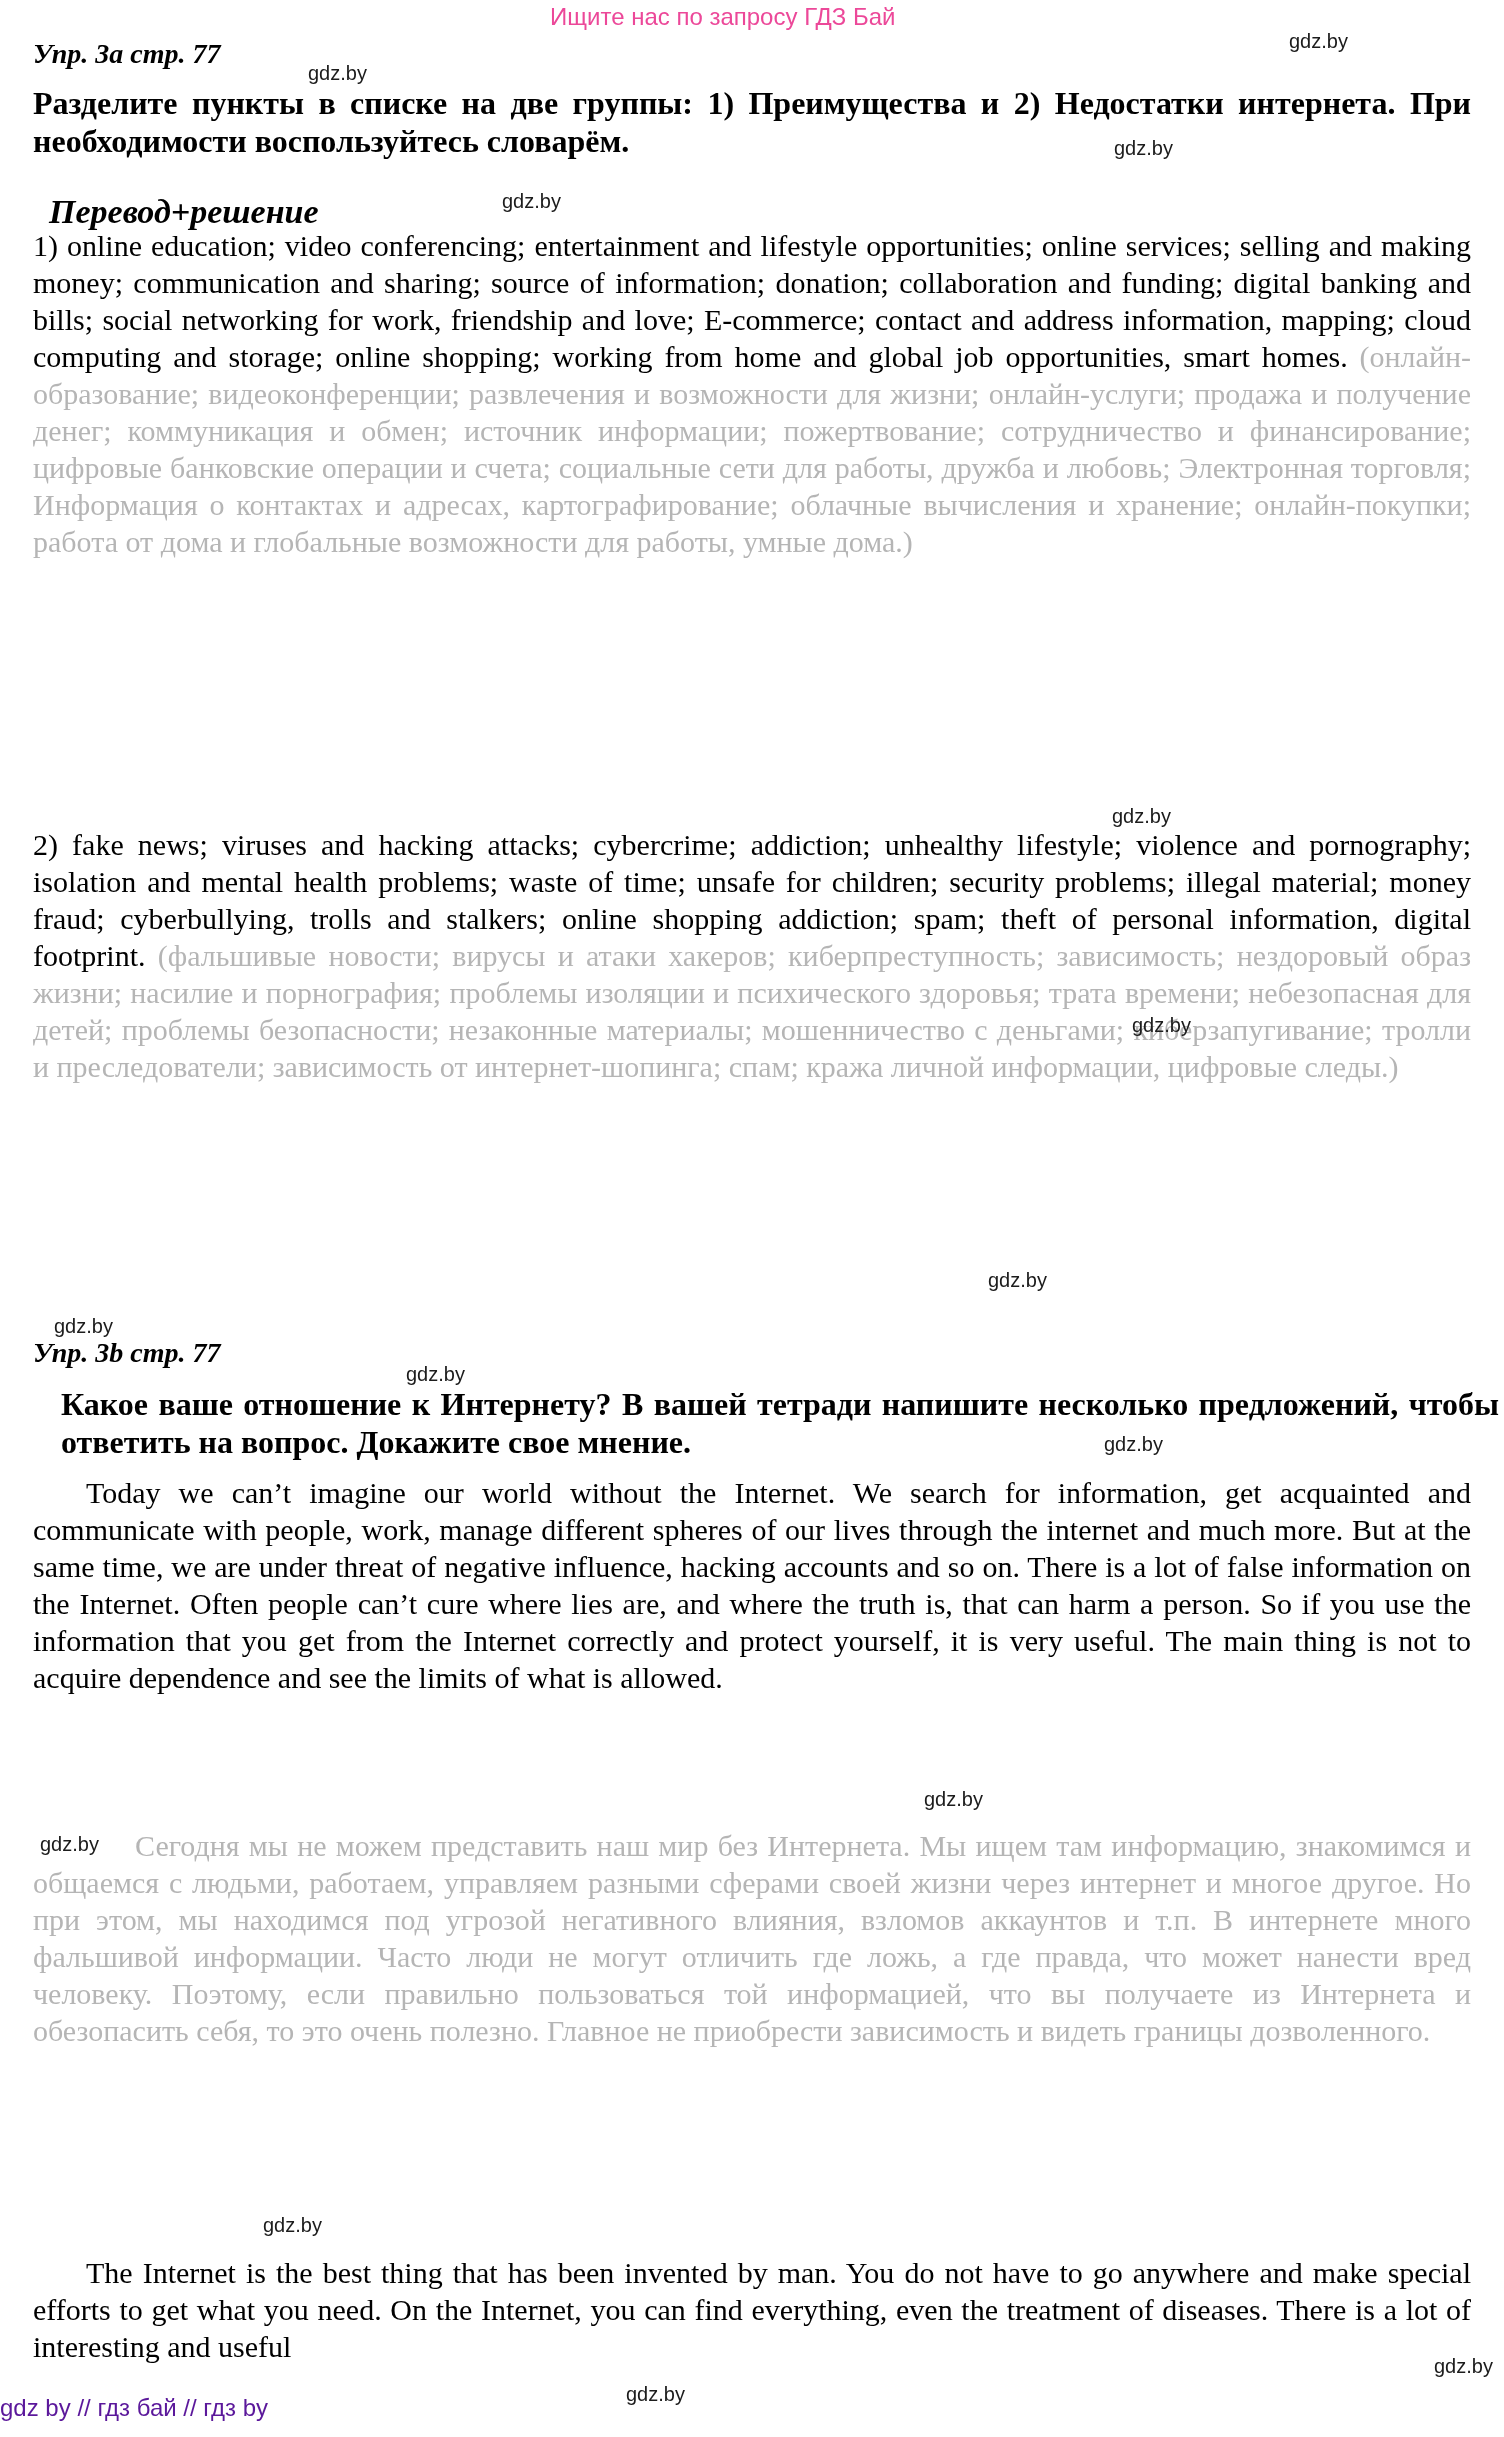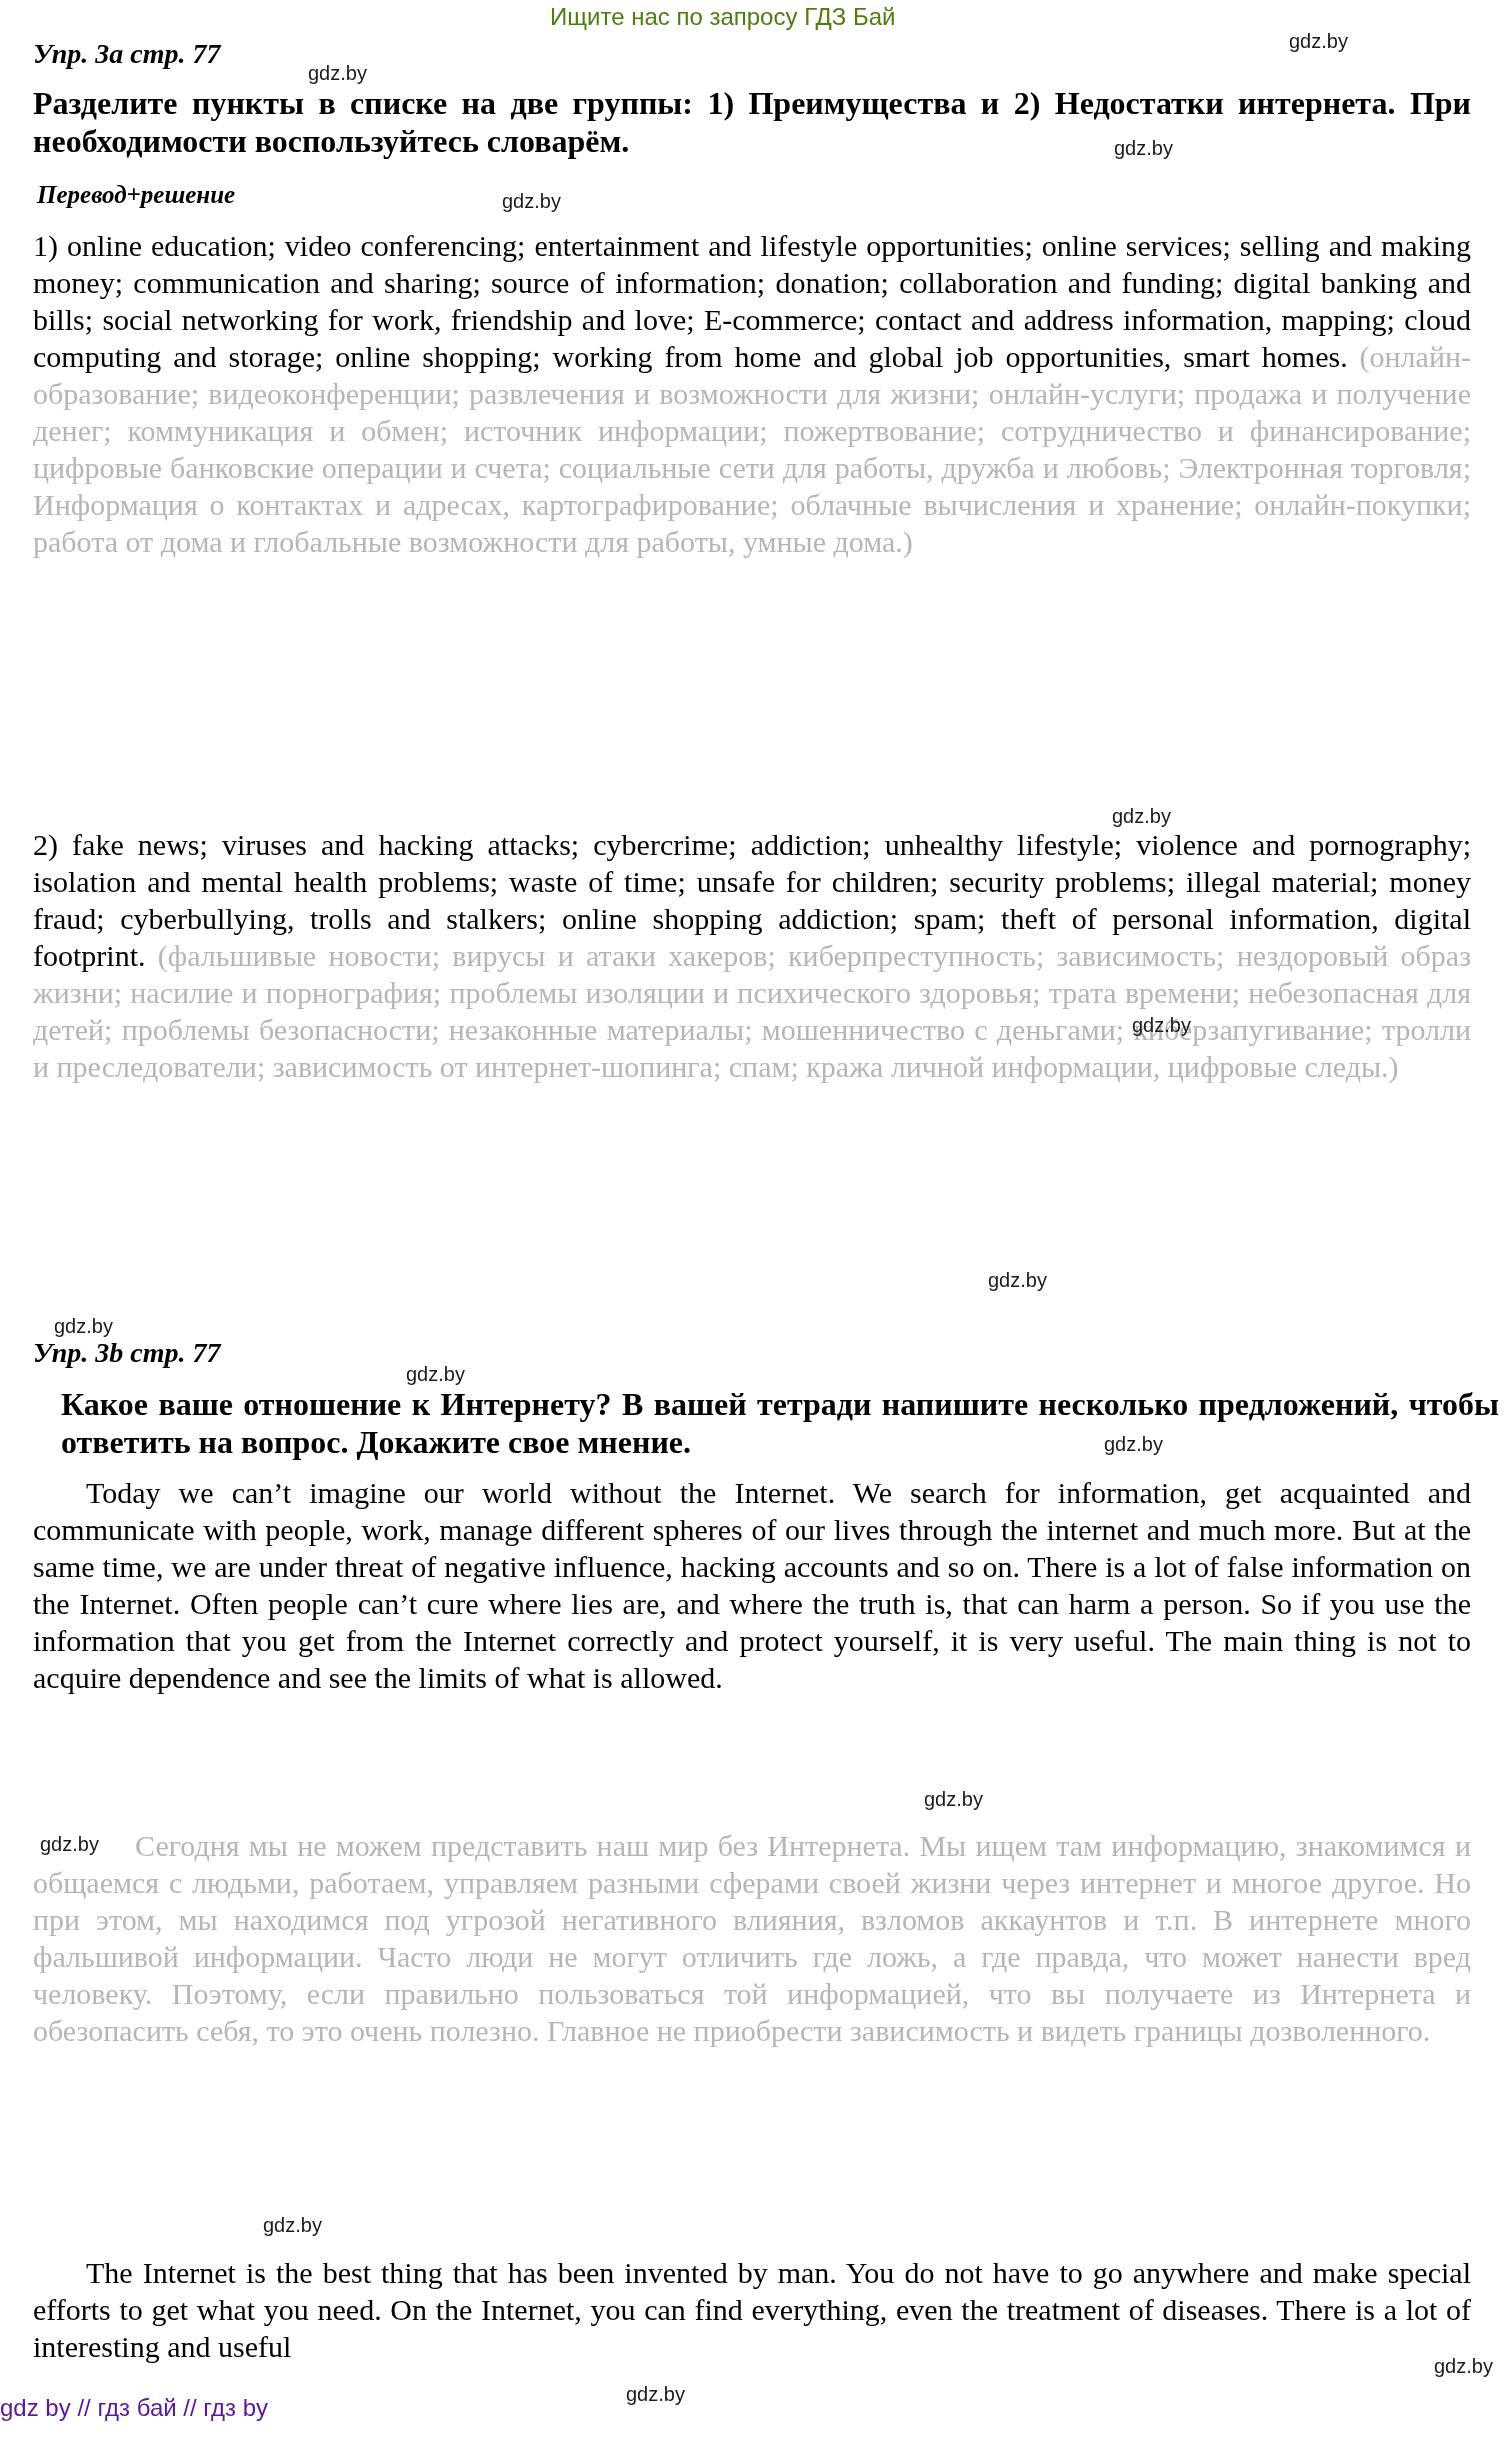--- a/index.html
+++ b/index.html
@@ -24,21 +24,21 @@
     padding: 0 33px;
   }
 
   
   .promo {
     position: absolute;
     left: 550px;
     top: 3.2px;
     font-family: "Liberation Sans", "DejaVu Sans", sans-serif;
     font-size: 24px;
-    color: #4d7c0f;
+    color: #ec4899;
     letter-spacing: 0px;
     white-space: nowrap;
   }
 
   
   .wm {
     position: absolute;
     font-family: "Liberation Sans", "DejaVu Sans", sans-serif;
     font-size: 20px;
     color: #1c1c1c;
@@ -58,22 +58,22 @@
   .task {
     font-weight: bold;
     font-size: 32px;
     line-height: 1.20;
     margin: 0;
     text-align: justify;
   }
   .subhead {
     font-style: italic;
     font-weight: bold;
-    font-size: 25px;
-    margin: 4px;
+    font-size: 34px;
+    margin: 16px;
   }
 
   
   .en {
     font-size: 30px;
     line-height: 1.235;
     text-align: justify;
     margin: 0;
     color: #000;
   }

